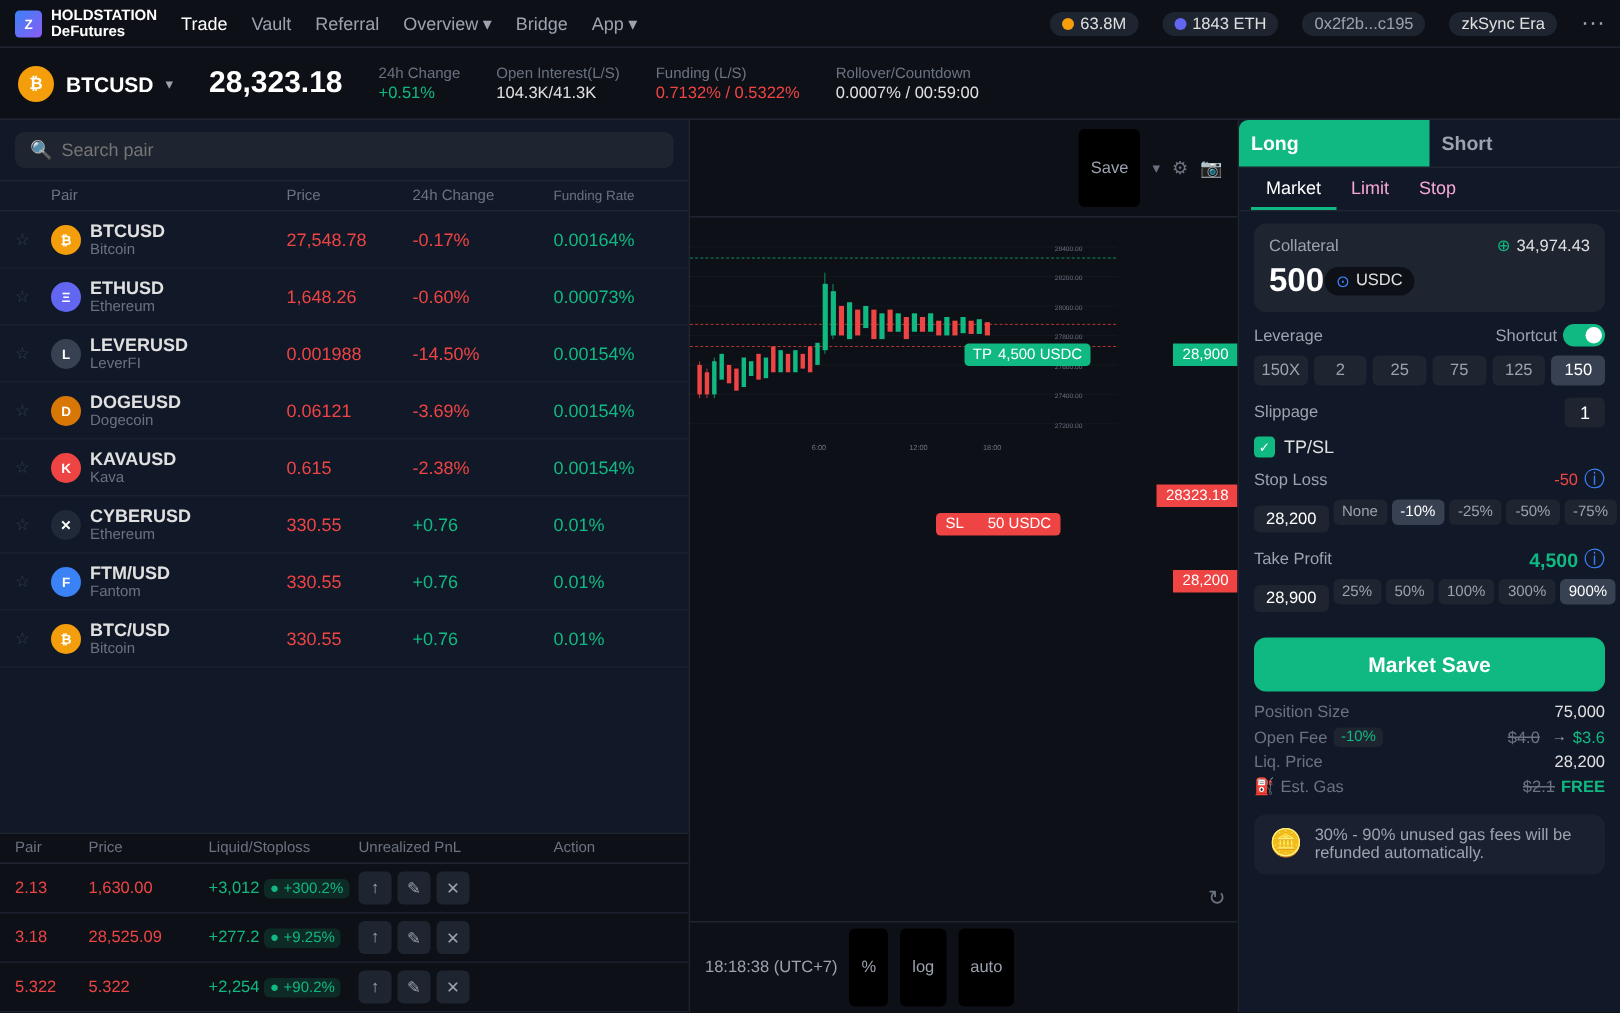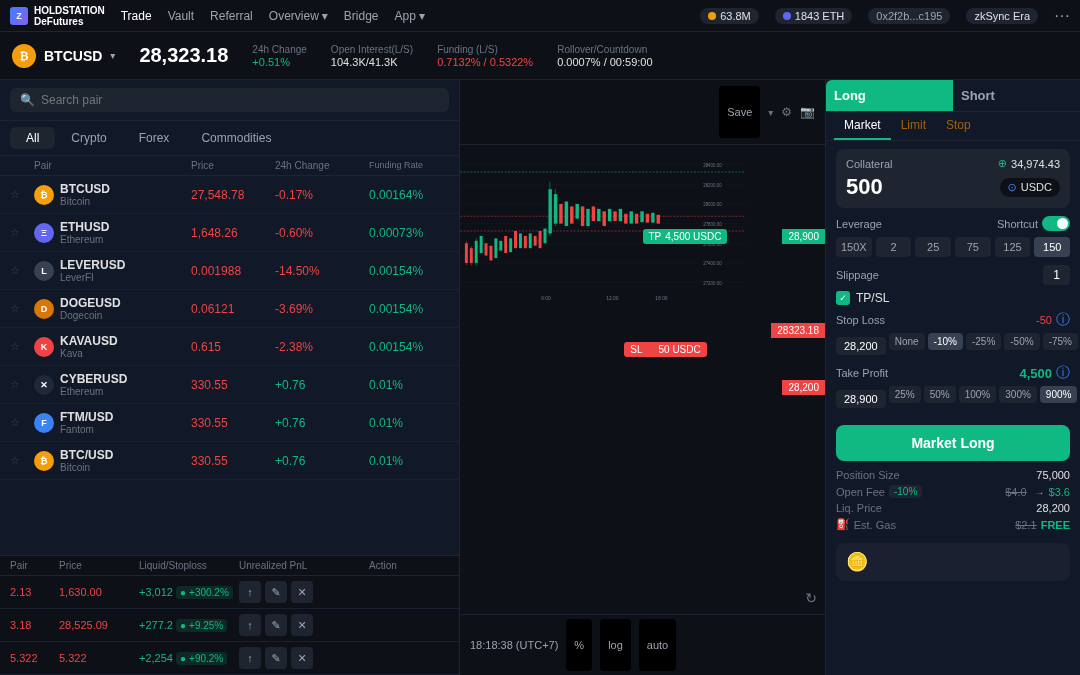--- a/index.html
+++ b/index.html
@@ -284,39 +284,39 @@
       color: #9ca3af;
     }
     .ls-tab.long { background: #10b981; color: #fff; border-radius: 6px 0 0 0; }
     .ls-tab.short { color: #9ca3af; }
     .order-tabs {
       display: flex;
       border-bottom: 1px solid #1e2530;
       padding: 0 8px;
     }
     .order-tab {
-      padding: 6px 10px; font-size: 12px; color: #a16207; cursor: pointer;
+      padding: 6px 10px; font-size: 12px; color: #f9a8d4; cursor: pointer;
     }
     .order-tab.active { color: #fff; border-bottom: 2px solid #10b981; }
     .right-section { padding: 8px 10px; }
     .field-label { font-size: 11px; color: #9ca3af; }
     .collateral-box {
       background: #1e2530; border-radius: 8px;
       padding: 8px 10px; margin-bottom: 8px;
     }
     .collateral-top {
       display: flex; justify-content: space-between; align-items: center;
       margin-bottom: 4px;
     }
     .collateral-label { font-size: 11px; color: #9ca3af; }
     .collateral-amount {
       display: flex; align-items: center; gap: 4px;
     }
     .collateral-input-row {
-      display: flex; justify-content: space-between; align-items: center;
+      display: flex; align-items: center;
     }
     .collateral-number { font-size: 22px; font-weight: 700; color: #fff; }
     .usdc-badge {
       display: flex; align-items: center; gap: 4px;
       background: #0d1117; border-radius: 12px; padding: 3px 8px;
       font-size: 11px; color: #e0e0e0;
     }
     .section-label {
       font-size: 11px; color: #9ca3af; margin-bottom: 6px;
       display: flex; justify-content: space-between; align-items: center;
@@ -487,26 +487,20 @@
 </div>
 
 <div class="main-layout">
 
   <div class="left-panel">
     <div class="search-row">
       <div class="search-input-wrap">
         <span style="color:#6b7280;">🔍</span>
         <input type="text" placeholder="Search pair" style="">
       </div>
-    </div>
-    <div class="filter-tabs">
-      <div class="filter-tab active">All</div>
-      <div class="filter-tab">Crypto</div>
-      <div class="filter-tab">Forex</div>
-      <div class="filter-tab">Commodities</div>
     </div>
     <div class="pair-table-header">
       <span></span>
       <span>Pair</span>
       <span>Price</span>
       <span>24h Change</span>
       <span style="font-size:9px;">Funding Rate</span>
     </div>
     <div class="pair-rows" id="pair-rows">
     <div class="pair-row">
@@ -877,21 +871,21 @@
         <div class="tp-preset-btns" style="display:flex;gap:3px;">
           <button class="tp-preset">25%</button>
           <button class="tp-preset">50%</button>
           <button class="tp-preset">100%</button>
           <button class="tp-preset">300%</button>
           <button class="tp-preset active">900%</button>
         </div>
       </div>
     </div>
 
-    <button class="market-long-btn">Market Long</button>
+    <button class="market-long-btn">Market Save</button>
 
     <div class="stats-section">
       <div class="stat-row">
         <span class="stat-label">Position Size</span>
         <span class="stat-val">75,000</span>
       </div>
       <div class="open-fee-row">
         <div style="display:flex;align-items:center;gap:4px;">
           <span class="stat-label">Open Fee</span>
           <span class="discount-badge">-10%</span>
@@ -913,16 +907,17 @@
         </div>
         <div class="gas-val">
           <span class="gas-old">$2.1</span>
           <span class="gas-free">FREE</span>
         </div>
       </div>
     </div>
 
     <div class="refund-banner">
       <span class="refund-icon">🪙</span>
+      <span>30% - 90% unused gas fees will be refunded automatically.</span>
     </div>
   </div>
 
 </div>
 
 </body></html>

